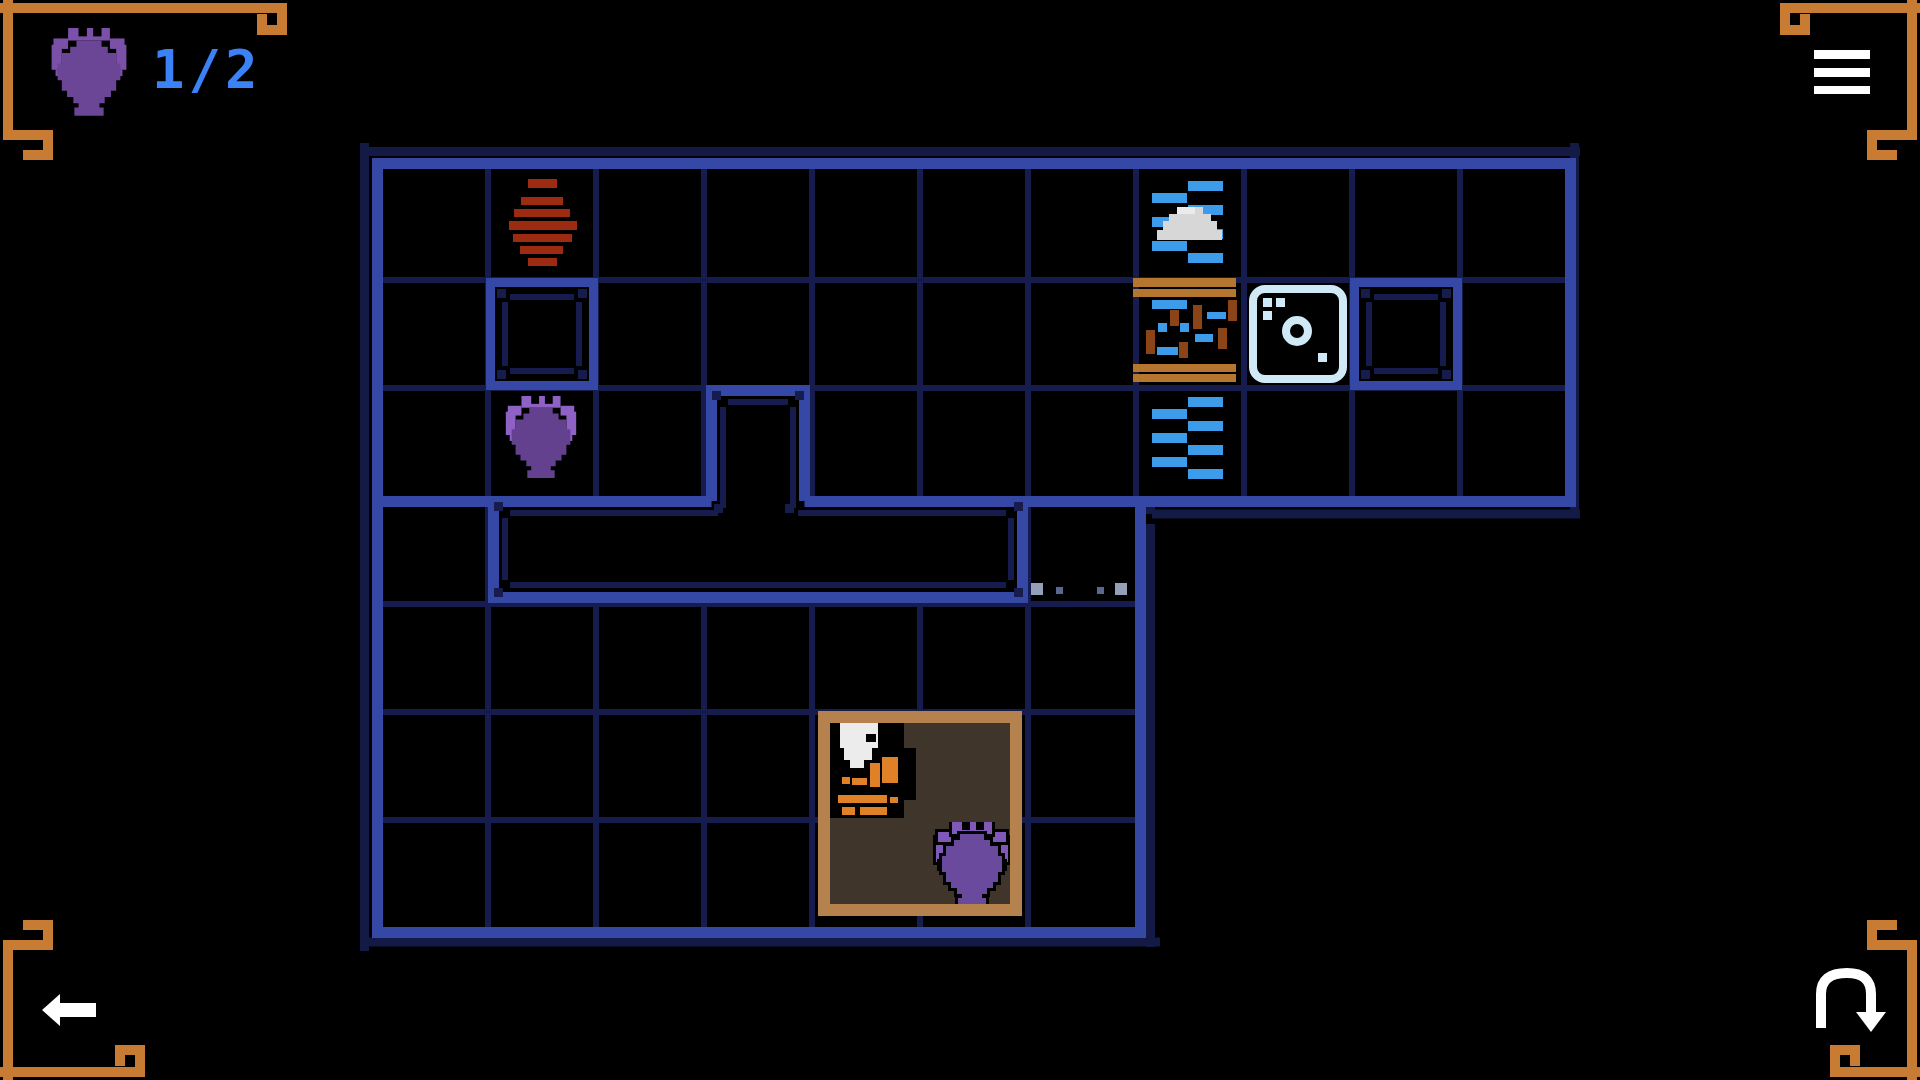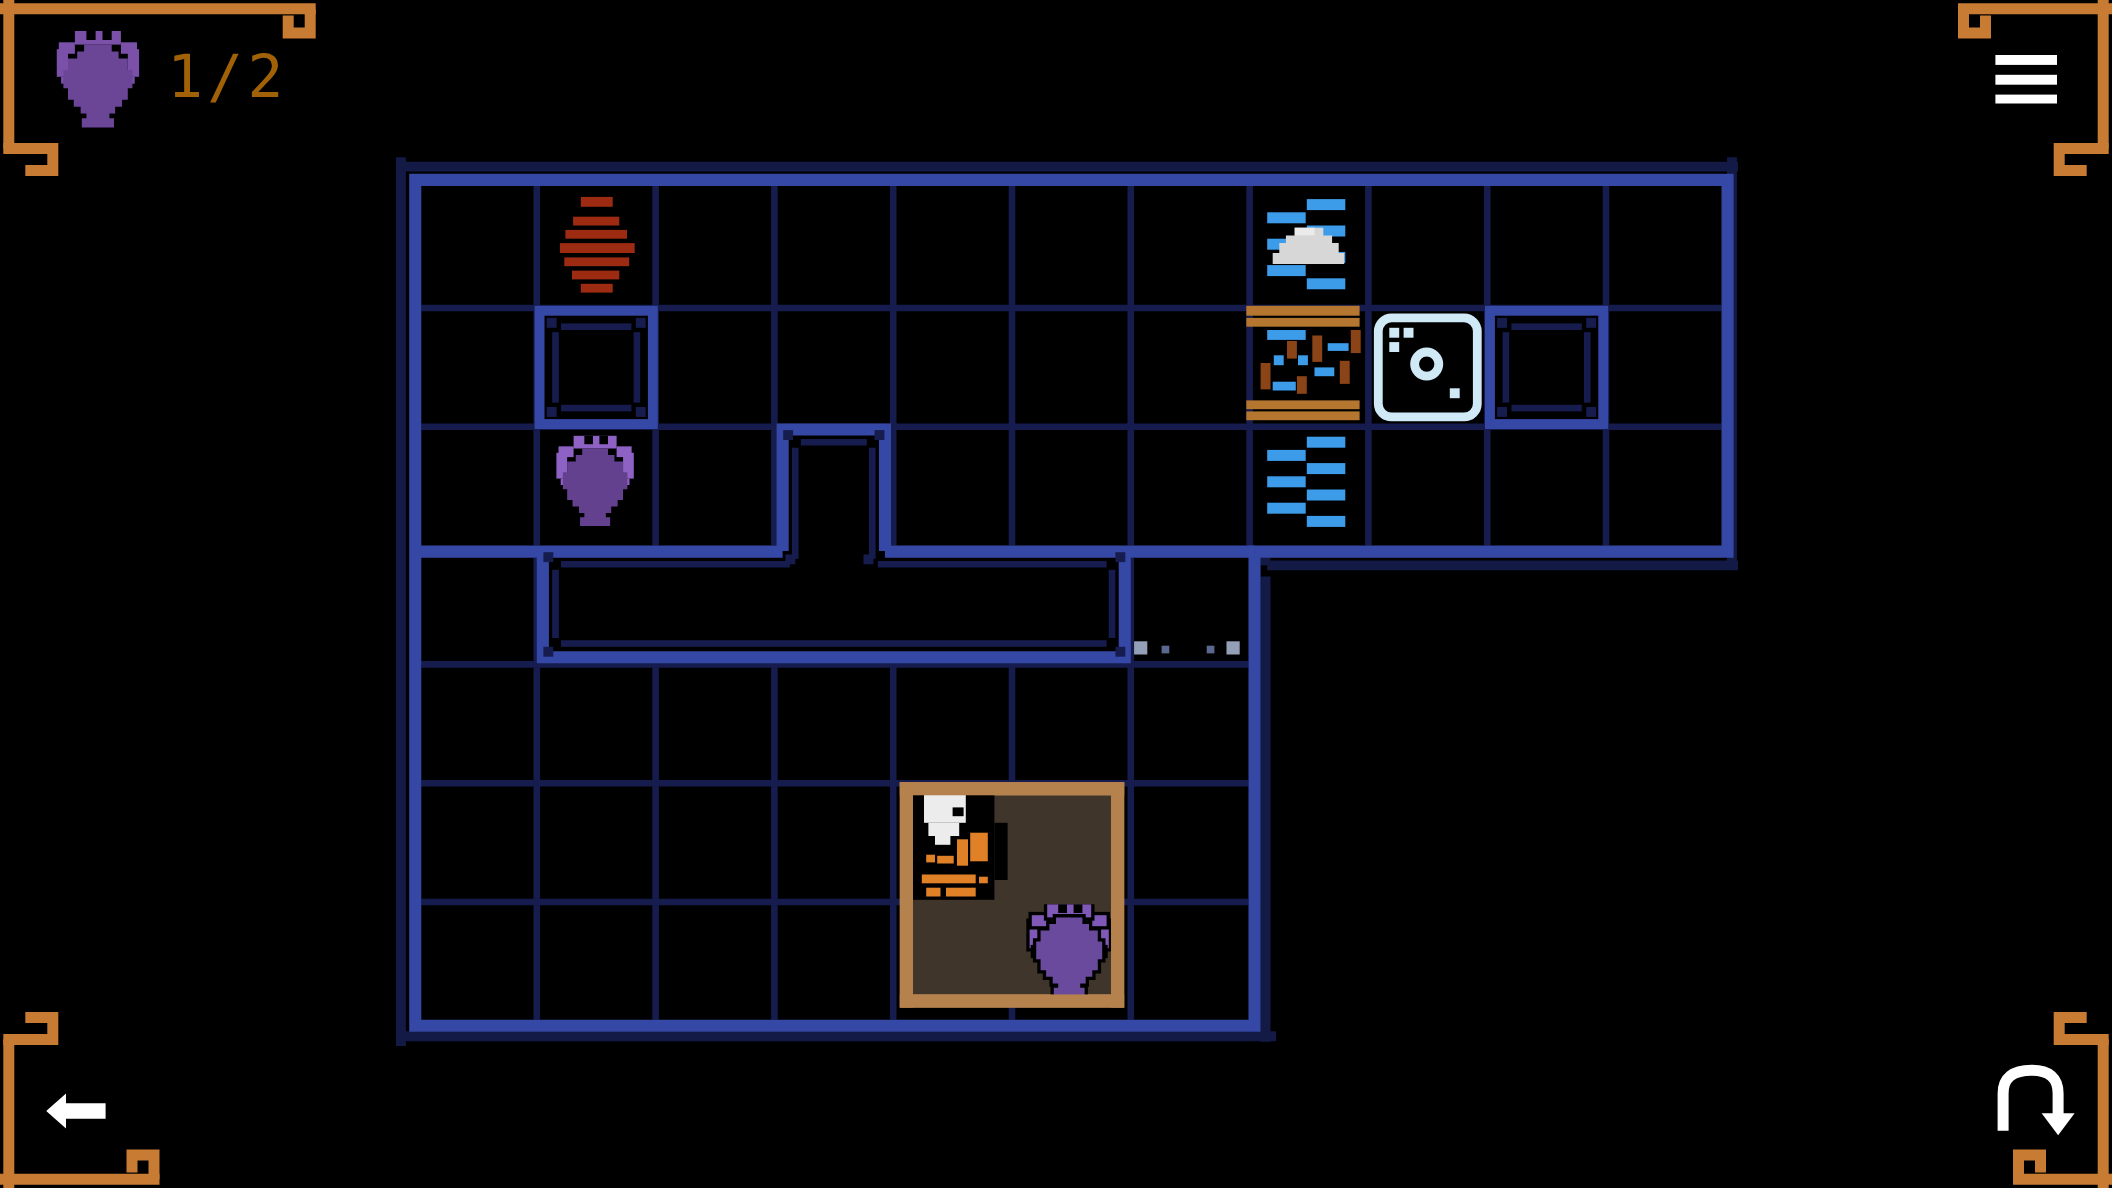--- a/index.html
+++ b/index.html
@@ -1,19 +1,19 @@
 <!DOCTYPE html>
 <html><head>
 <meta charset="utf-8">
 <style>
   html,body{margin:0;padding:0;background:#000;}
   .stage{position:relative;width:1920px;height:1080px;background:#000;overflow:hidden;
          font-family:"DejaVu Sans Mono","Liberation Mono",monospace;}
   .abs{position:absolute;}
-  .counter{color:#a16207;font-size:54px;font-weight:normal;letter-spacing:4px;text-align:center;}
+  .counter{color:#3b82f6;font-size:54px;font-weight:bold;letter-spacing:4px;text-align:center;}
   button.ui-btn{background:none;border:none;padding:0;margin:0;cursor:pointer;display:block;}
   svg{display:block;}
 </style>
 </head>
 <body>
 
 <div class="stage">
 
   <svg class="abs" style="left:0;top:0" width="300" height="180">
     <g stroke="#c87b33" stroke-width="10" fill="none">

